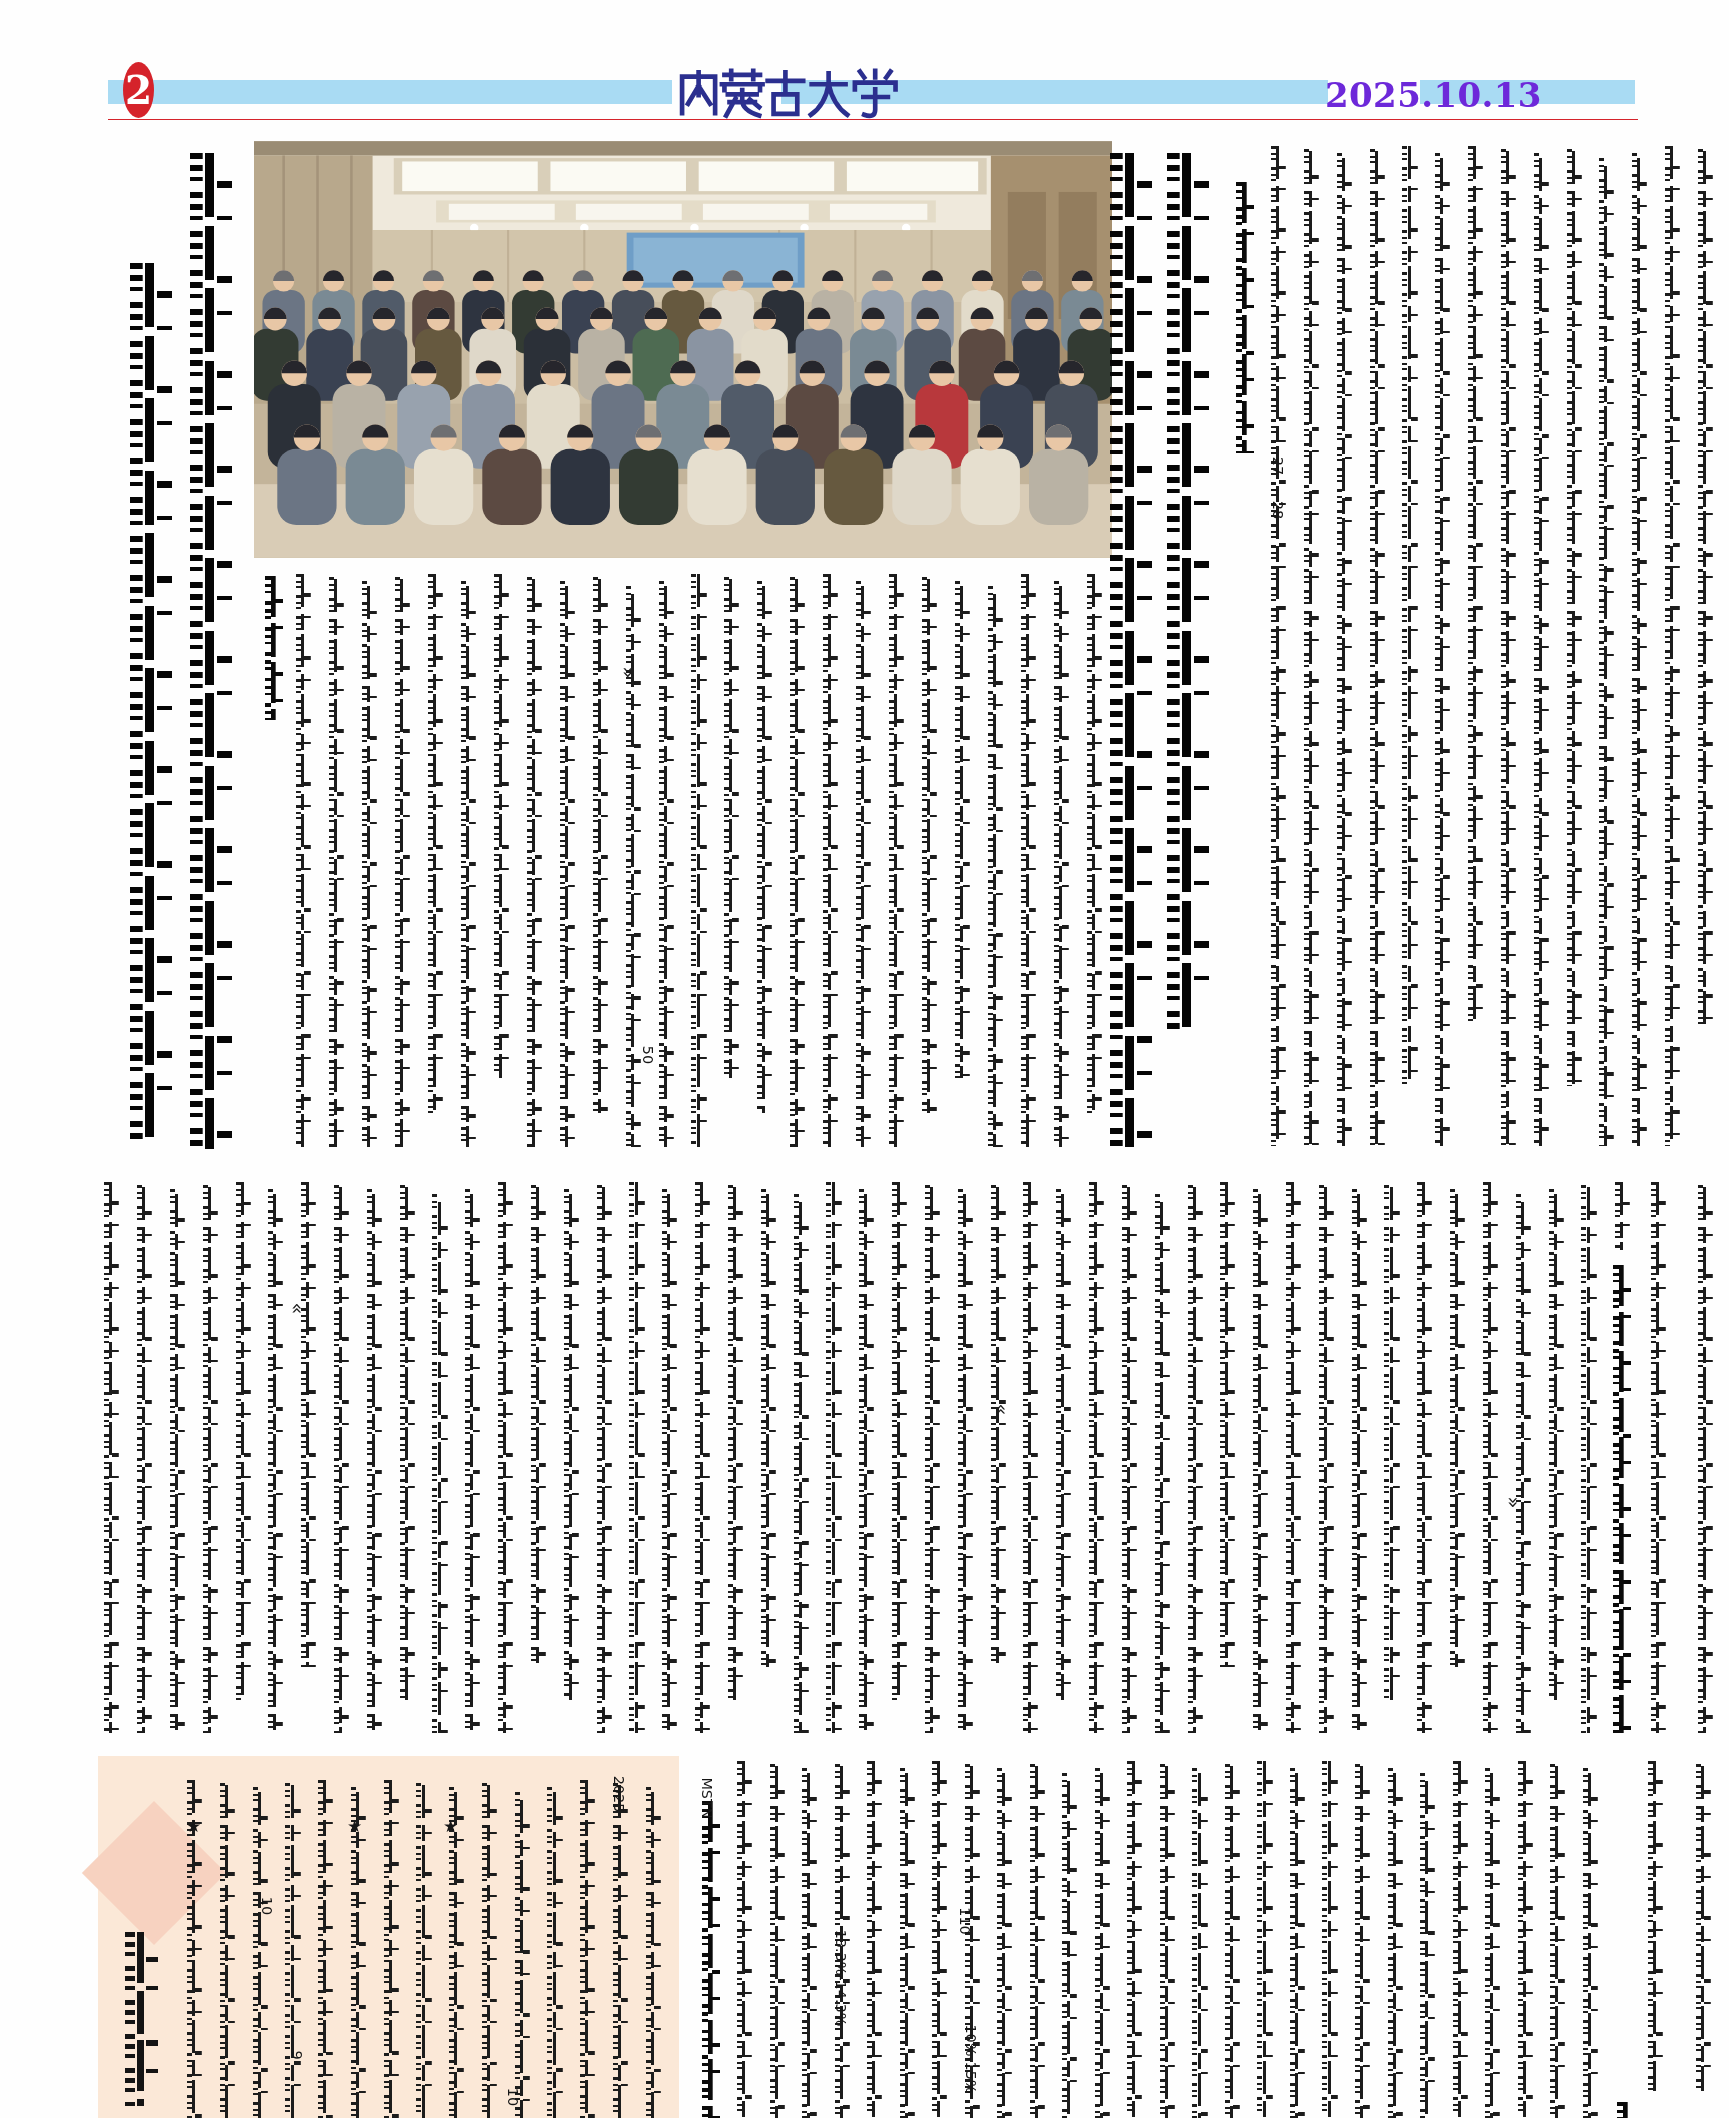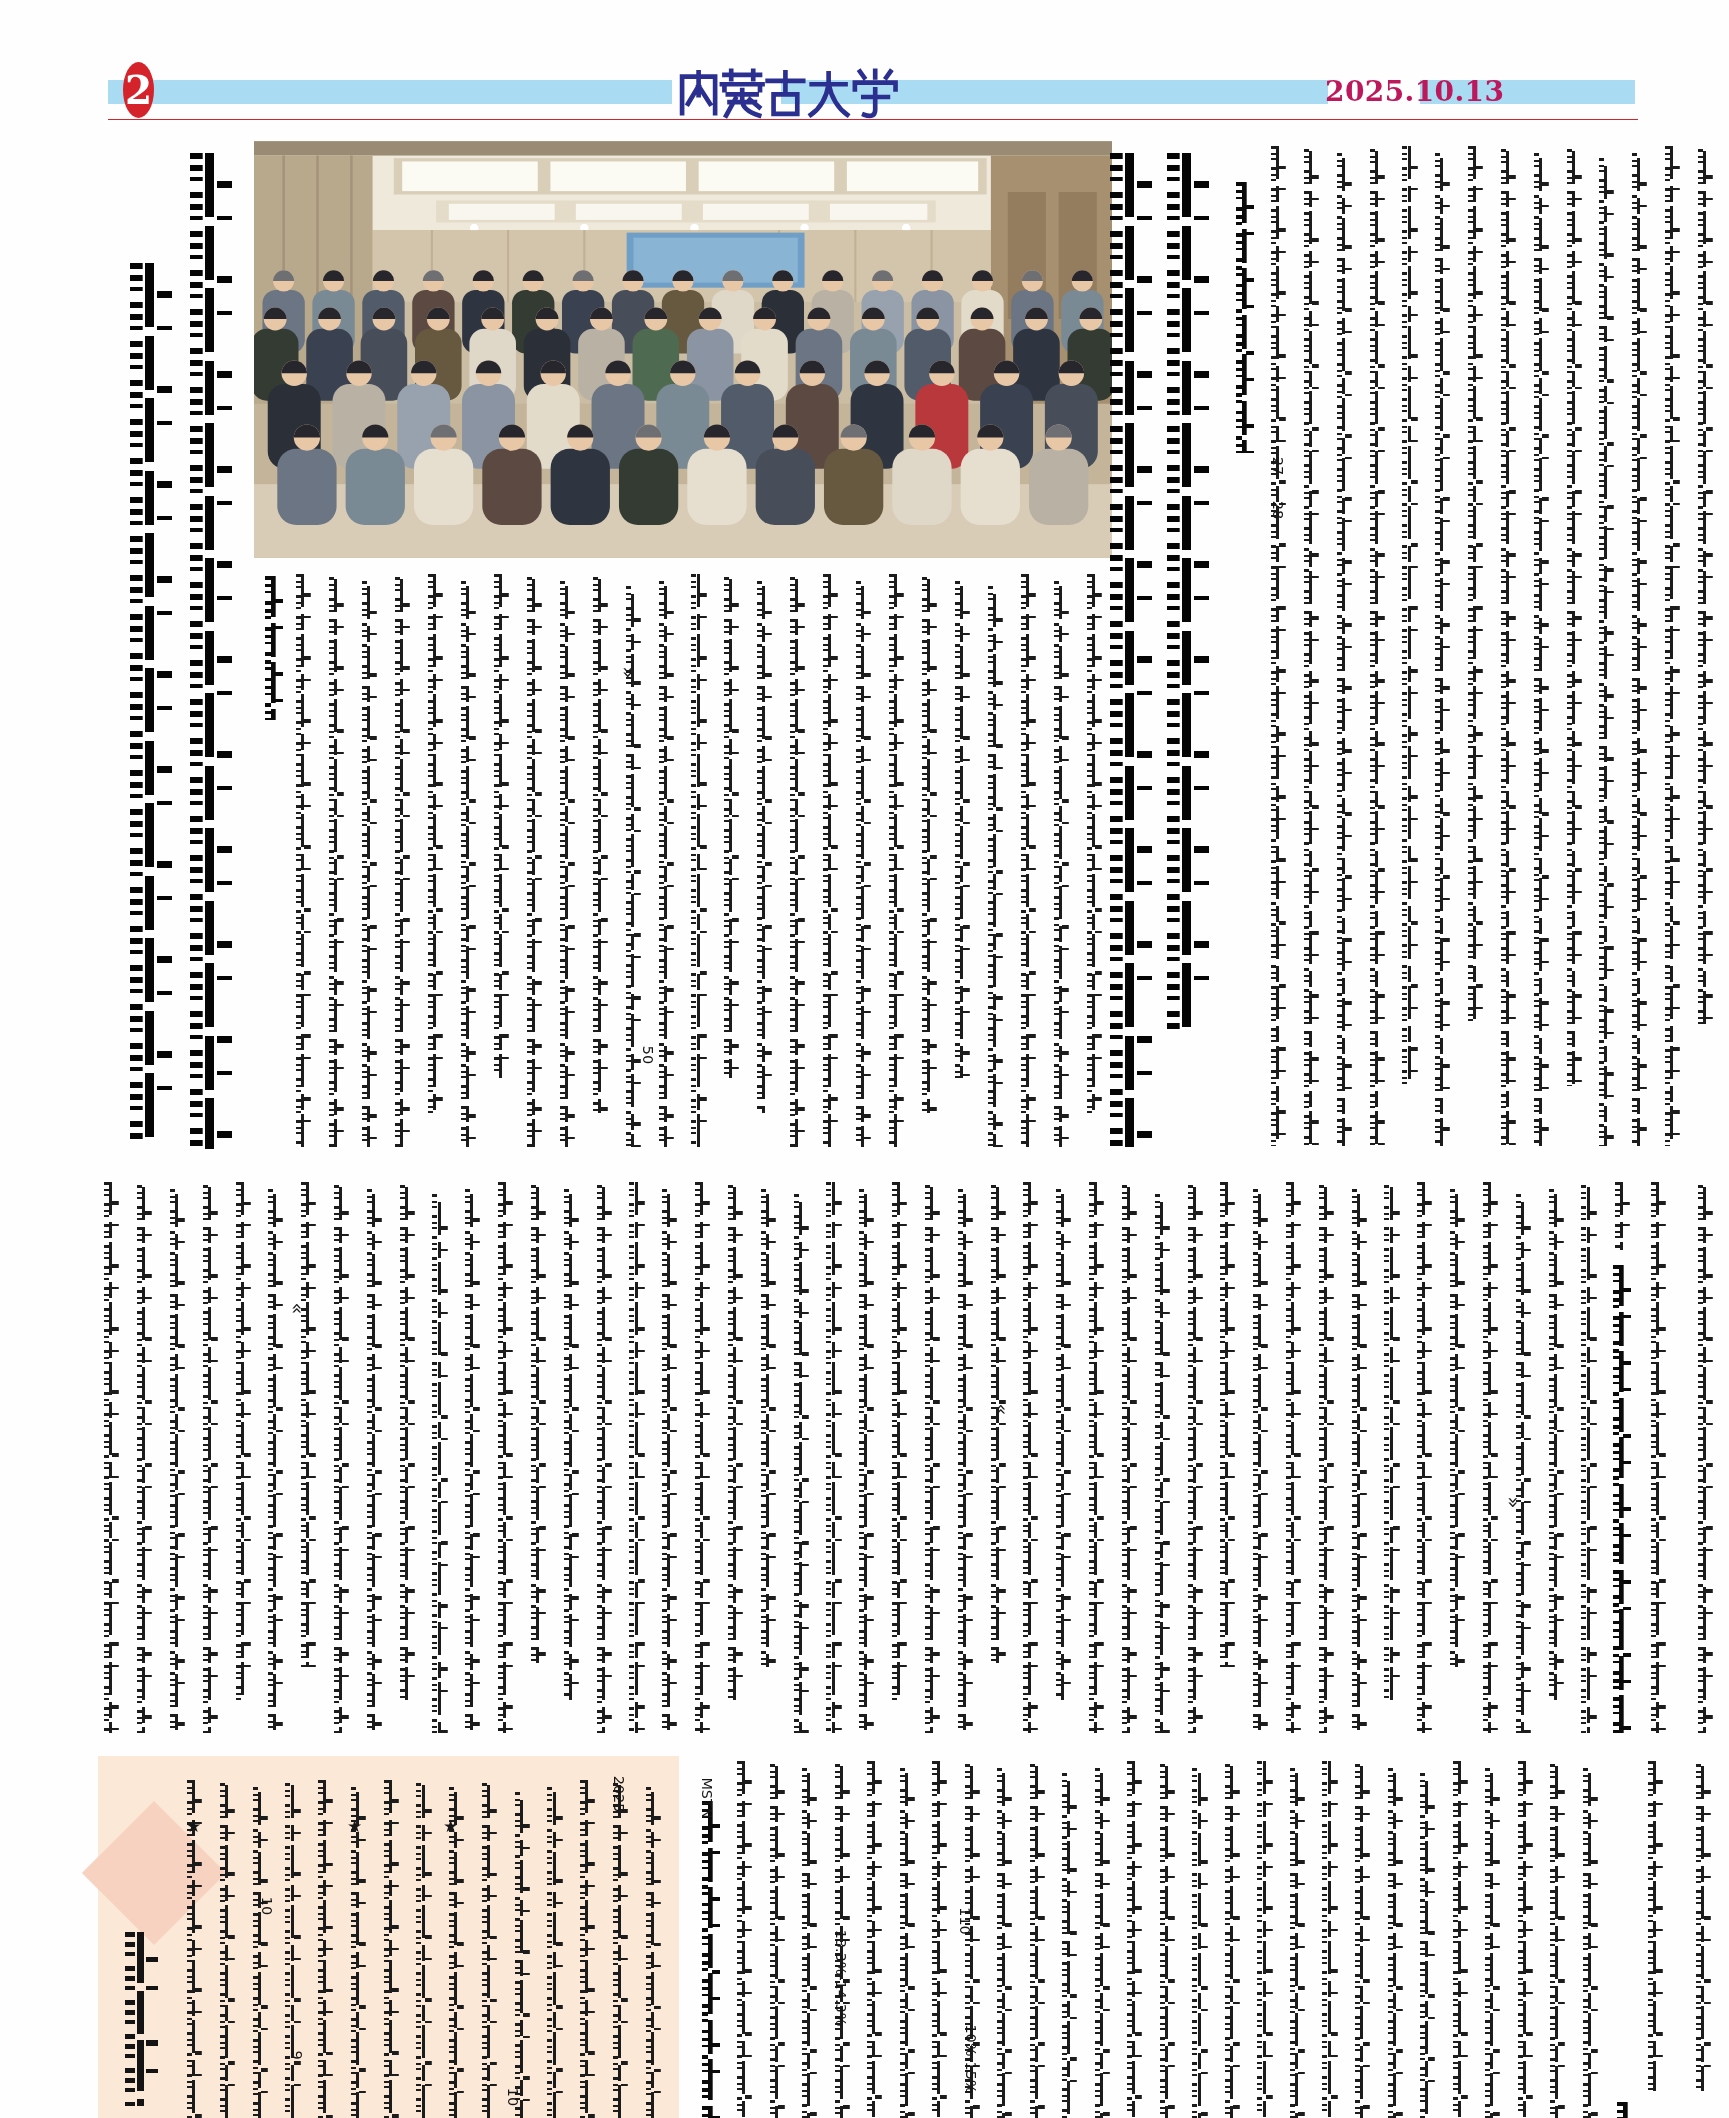--- a/index.html
+++ b/index.html
@@ -6,21 +6,21 @@
   .page{position:relative;width:1730px;height:2370px;background:#fefefe;overflow:hidden;
         font-family:"DejaVu Sans",sans-serif;color:#1c1c1c;}
   
   .band{position:absolute;top:80px;height:24px;background:#a9dbf3;}
   .redline{position:absolute;top:119px;left:108px;width:1530px;height:1.3px;background:#d5232b;}
   .pagenum-ellipse{position:absolute;left:123px;top:62px;width:31px;height:56px;border-radius:50%;
         background:#d5232b;display:flex;align-items:center;justify-content:center;}
   .pagenum-ellipse span{font-family:"DejaVu Serif",serif;font-weight:bold;font-size:39px;color:#fff;line-height:1;}
   .masthead-svg{position:absolute;left:677px;top:68px;}
   .date{position:absolute;left:1325px;top:75px;width:97px;font-family:"DejaVu Serif",serif;
-        font-weight:bold;font-size:28px;color:#be185d;letter-spacing:0.4px;}
+        font-weight:bold;font-size:34px;color:#6d28d9;letter-spacing:0.4px;}
   .sr{position:absolute;width:0.4px;height:0.4px;overflow:hidden;clip-path:inset(50%);white-space:nowrap;}
   
   .colgroup{position:absolute;display:flex;justify-content:space-between;align-items:flex-start;}
   .mcol{flex:none;width:20.3px;height:100%;
     background-image:
       repeating-linear-gradient(180deg, transparent 0 19.5px, #1c1c1c 19.5px 23px, transparent 23px 42px, #1c1c1c 42px 44px, transparent 44px 63px),
       repeating-linear-gradient(180deg, #1c1c1c 0 33px, transparent 33px 40px, #1c1c1c 40px 56px, transparent 56px 60px),
       repeating-linear-gradient(180deg, #1c1c1c 0 3px, transparent 3px 6.8px, #1c1c1c 6.8px 9.3px, transparent 9.3px 12.3px, #1c1c1c 12.3px 14.4px, transparent 14.4px 21px);
     background-size:6.8px 100%,3px 100%,5.1px 100%;
     background-position:12.3px 0,9.3px 0,4.2px 0;

